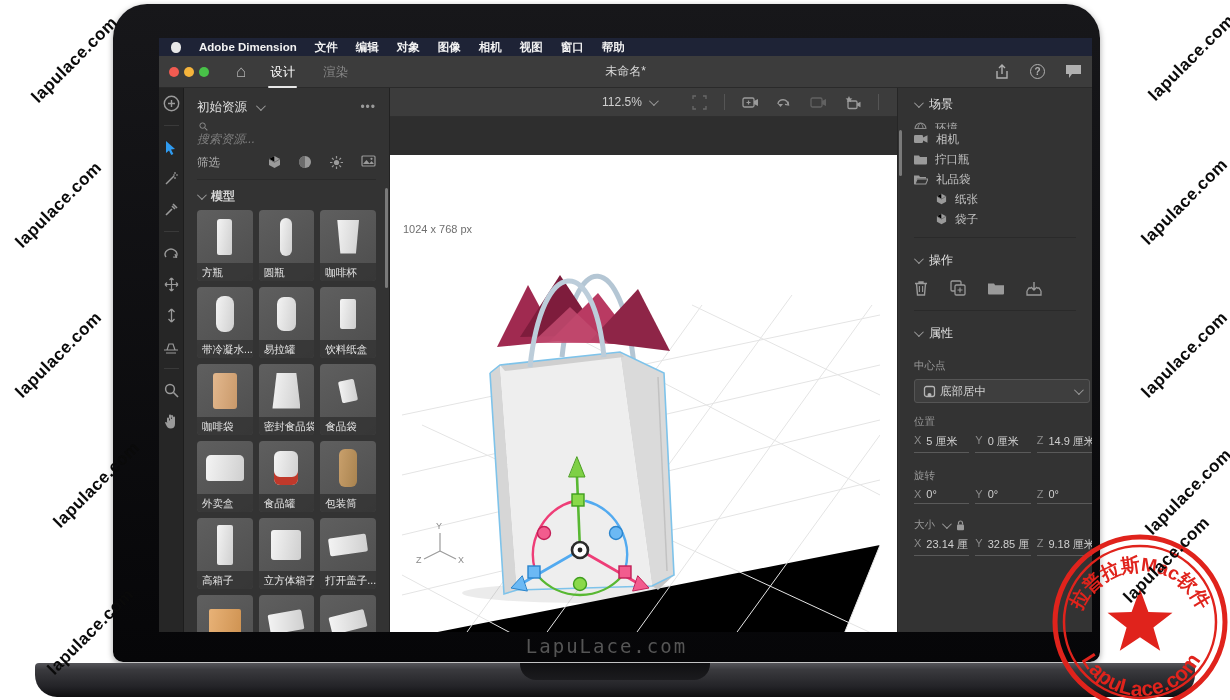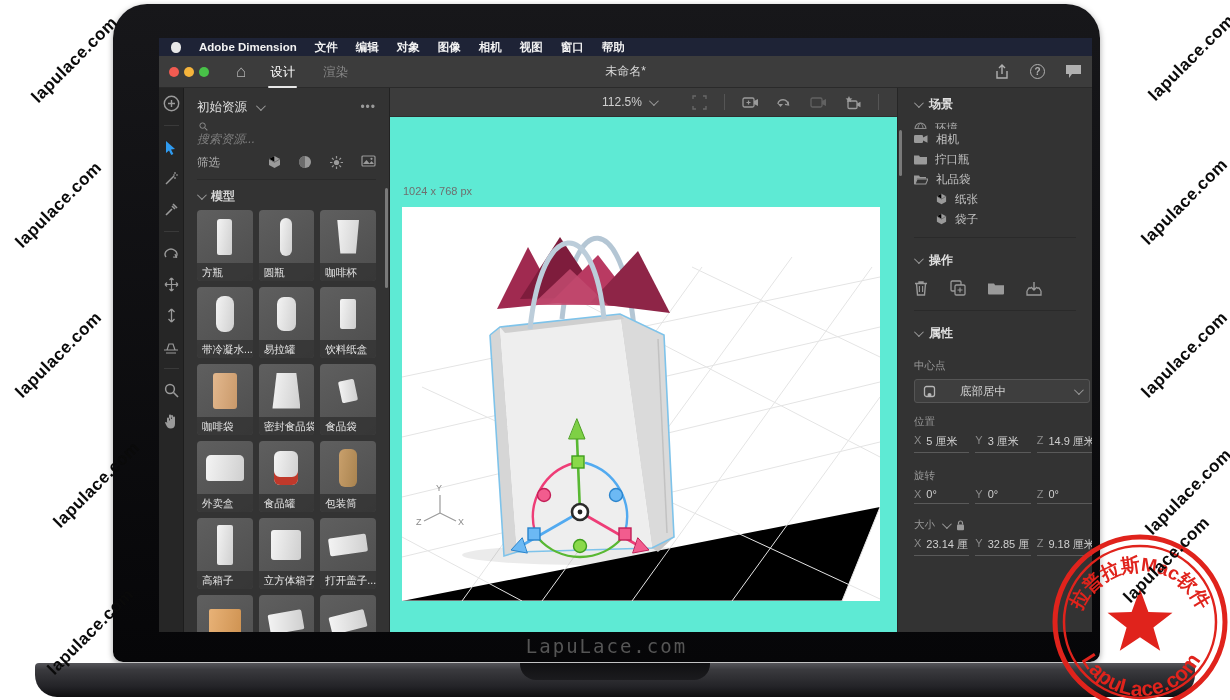--- a/index.html
+++ b/index.html
@@ -84,40 +84,40 @@
   .vscroll { position:absolute; width:3px; border-radius:2px; background:#7a7a7a; }
 
   
   .canvascol { flex:1; display:flex; flex-direction:column; min-width:0; }
   .canvas-toolbar { height:29px; background:#3c3c3c; display:flex; align-items:center;
                     border-bottom:1px solid #2f2f2f; }
   .zoomctl { display:flex; align-items:center; gap:7px; margin-left:212px; color:#cfcfcf;
              font-size:12px; }
   .ct-icons { display:flex; align-items:center; gap:17px; margin-left:36px; }
   .ct-sep { width:1px; height:16px; background:#555; }
-  .pasteboard { flex:1; background:#5eead4; position:relative; }
+  .pasteboard { flex:1; background:#ffffff; position:relative;margin-top:38px; }
   .canvas-size-label { position:absolute; left:13px; top:68px; color:#6f6f6f; font-size:11px; }
   .doc-canvas { position:absolute; left:12px; top:90px; width:478px; height:394px;
                 background:#fff; }
 
   
   .rpanel { width:195px; background:#333; border-left:1px solid #262626; padding:0 0 0 16px;
             position:relative; font-size:11.5px; overflow:hidden; }
-  .rp-sec { display:flex; align-items:center; gap:8px; color:#e0e0e0; font-weight:bold;
+  .rp-sec { display:flex; align-items:center; gap:8px; color:#e0e0e0; font-weight:normal;
             font-size:12px; height:28px; margin-top:2px; }
   .tree { overflow:hidden; }
   .tree-item { display:flex; align-items:center; gap:8px; height:20px; color:#c4c4c4; }
   .tree-item.child { padding-left:22px; }
   .tree-clip { height:11px; overflow:hidden; opacity:.85; }
   .rp-div { height:1px; background:#2a2a2a; margin:8px 16px 0 0; }
   .act-icons { display:flex; gap:22px; align-items:center; margin-top:6px; }
   .prop-label { color:#9a9a9a; font-size:10.5px; margin-top:12px; }
   .dropdown { margin-top:6px; width:176px; height:24px; background:#3e3e3e;
               border:1px solid #555; border-radius:3px; display:flex; align-items:center;
-              gap:24px; padding:0 8px; color:#d5d5d5; }
+              gap:4px; padding:0 8px; color:#d5d5d5; }
   .dd-chev { margin-left:auto; }
   .triple { display:flex; gap:6px; margin-top:5px; }
   .field { width:57px; border-bottom:1px solid #5a5a5a; padding-bottom:3px; display:flex;
            gap:5px; color:#d0d0d0; font-size:11px; white-space:nowrap; overflow:hidden; }
   .field .axis { color:#8a8a8a; }
   .size-head { display:flex; align-items:center; gap:7px; color:#9a9a9a; font-size:10.5px;
                margin-top:14px; }
 
   
   .chev { width:7px; height:7px; border-right:1.6px solid #9a9a9a;
@@ -598,21 +598,21 @@
         </div>
 
         <div class="prop-label">位置</div>
         <div class="triple">
           <span class="field">
               <span class="axis">X</span>
               <span>5 厘米</span>
             </span>
           <span class="field">
               <span class="axis">Y</span>
-              <span>3 厘米</span>
+              <span>0 厘米</span>
             </span>
           <span class="field">
               <span class="axis">Z</span>
               <span>14.9 厘米</span>
             </span>
         </div>
 
         <div class="prop-label" style="margin-top:16px;">旋转</div>
         <div class="triple">
           <span class="field">

